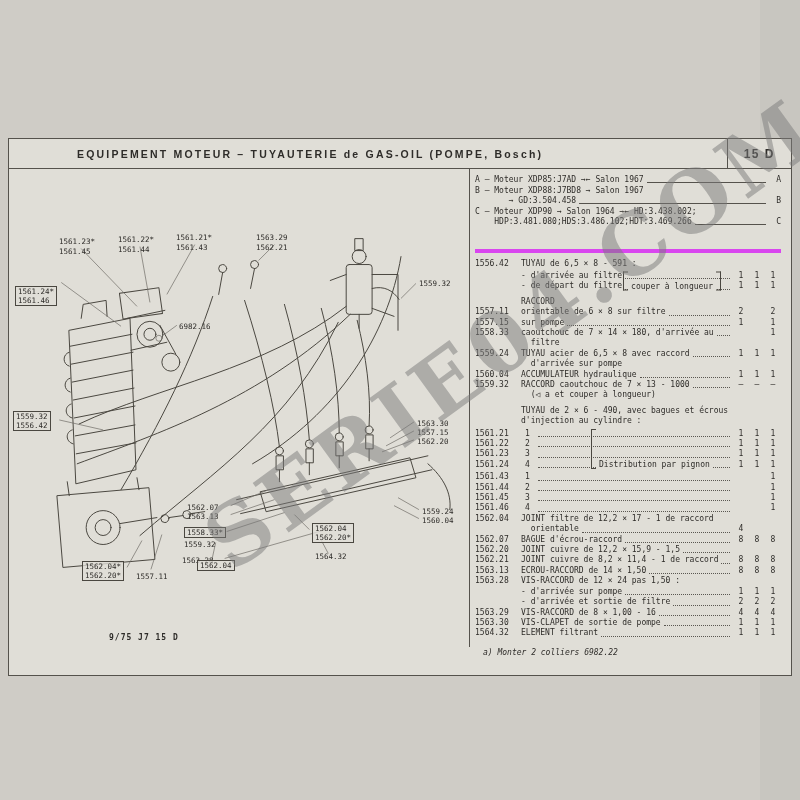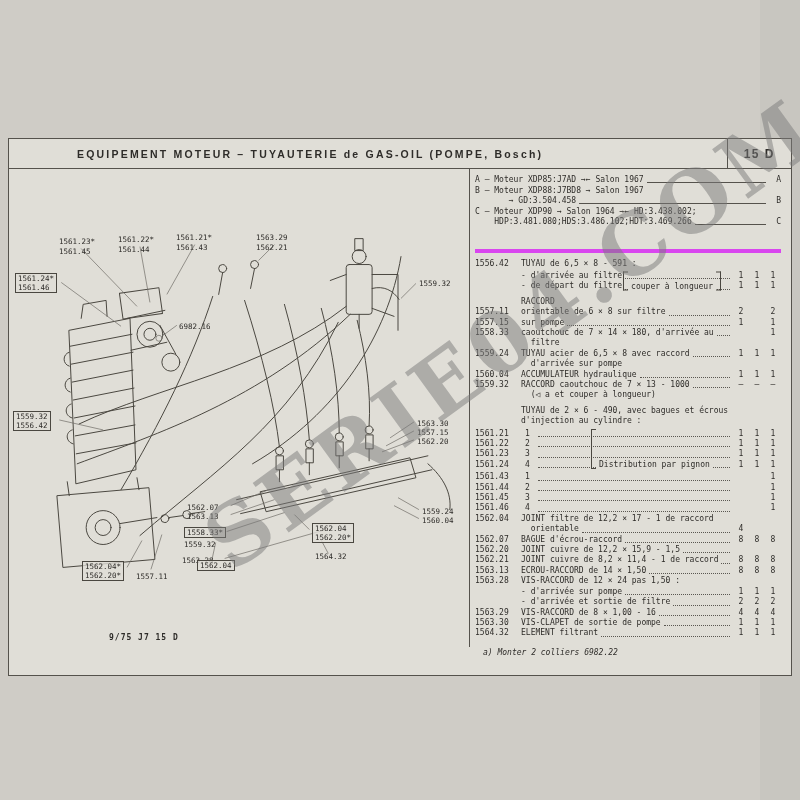--- a/index.html
+++ b/index.html
@@ -136,21 +136,21 @@
 
     <div class="callouts">
         <div class="callout" style="left: 50px; top: 98px;">1561.23*</div>
         <div class="callout" style="left: 50px; top: 108px;">1561.45</div>
         <div class="callout" style="left: 109px; top: 96px;">1561.22*</div>
         <div class="callout" style="left: 109px; top: 106px;">1561.44</div>
         <div class="callout" style="left: 167px; top: 94px;">1561.21*</div>
         <div class="callout" style="left: 167px; top: 104px;">1561.43</div>
         <div class="callout" style="left: 247px; top: 94px;">1563.29</div>
         <div class="callout" style="left: 247px; top: 104px;">1562.21</div>
-        <div class="callout boxed" style="left: 6px; top: 134px;">1561.24*
+        <div class="callout boxed" style="left: 6px; top: 147px;">1561.24*
 1561.46</div>
         <div class="callout" style="left: 410px; top: 140px;">1559.32</div>
         <div class="callout" style="left: 170px; top: 183px;">6982.16</div>
         <div class="callout boxed" style="left: 4px; top: 272px;">1559.32
 1556.42</div>
         <div class="callout" style="left: 408px; top: 280px;">1563.30</div>
         <div class="callout" style="left: 408px; top: 289px;">1557.15</div>
         <div class="callout" style="left: 408px; top: 298px;">1562.20</div>
         <div class="callout" style="left: 178px; top: 364px;">1562.07</div>
         <div class="callout" style="left: 178px; top: 373px;">1563.13</div>

